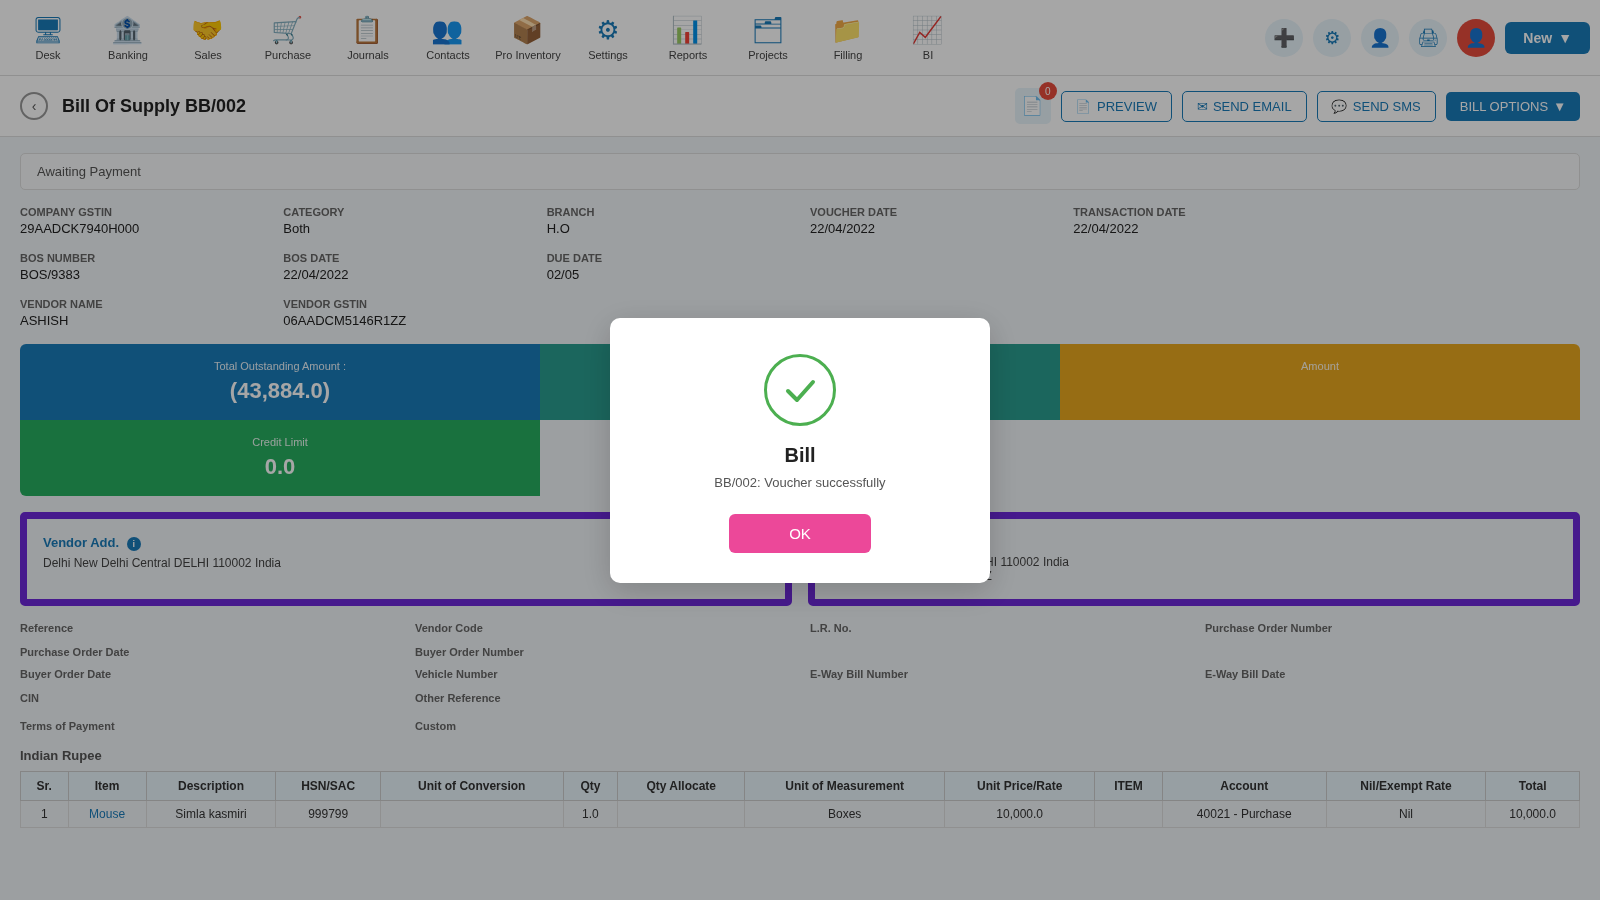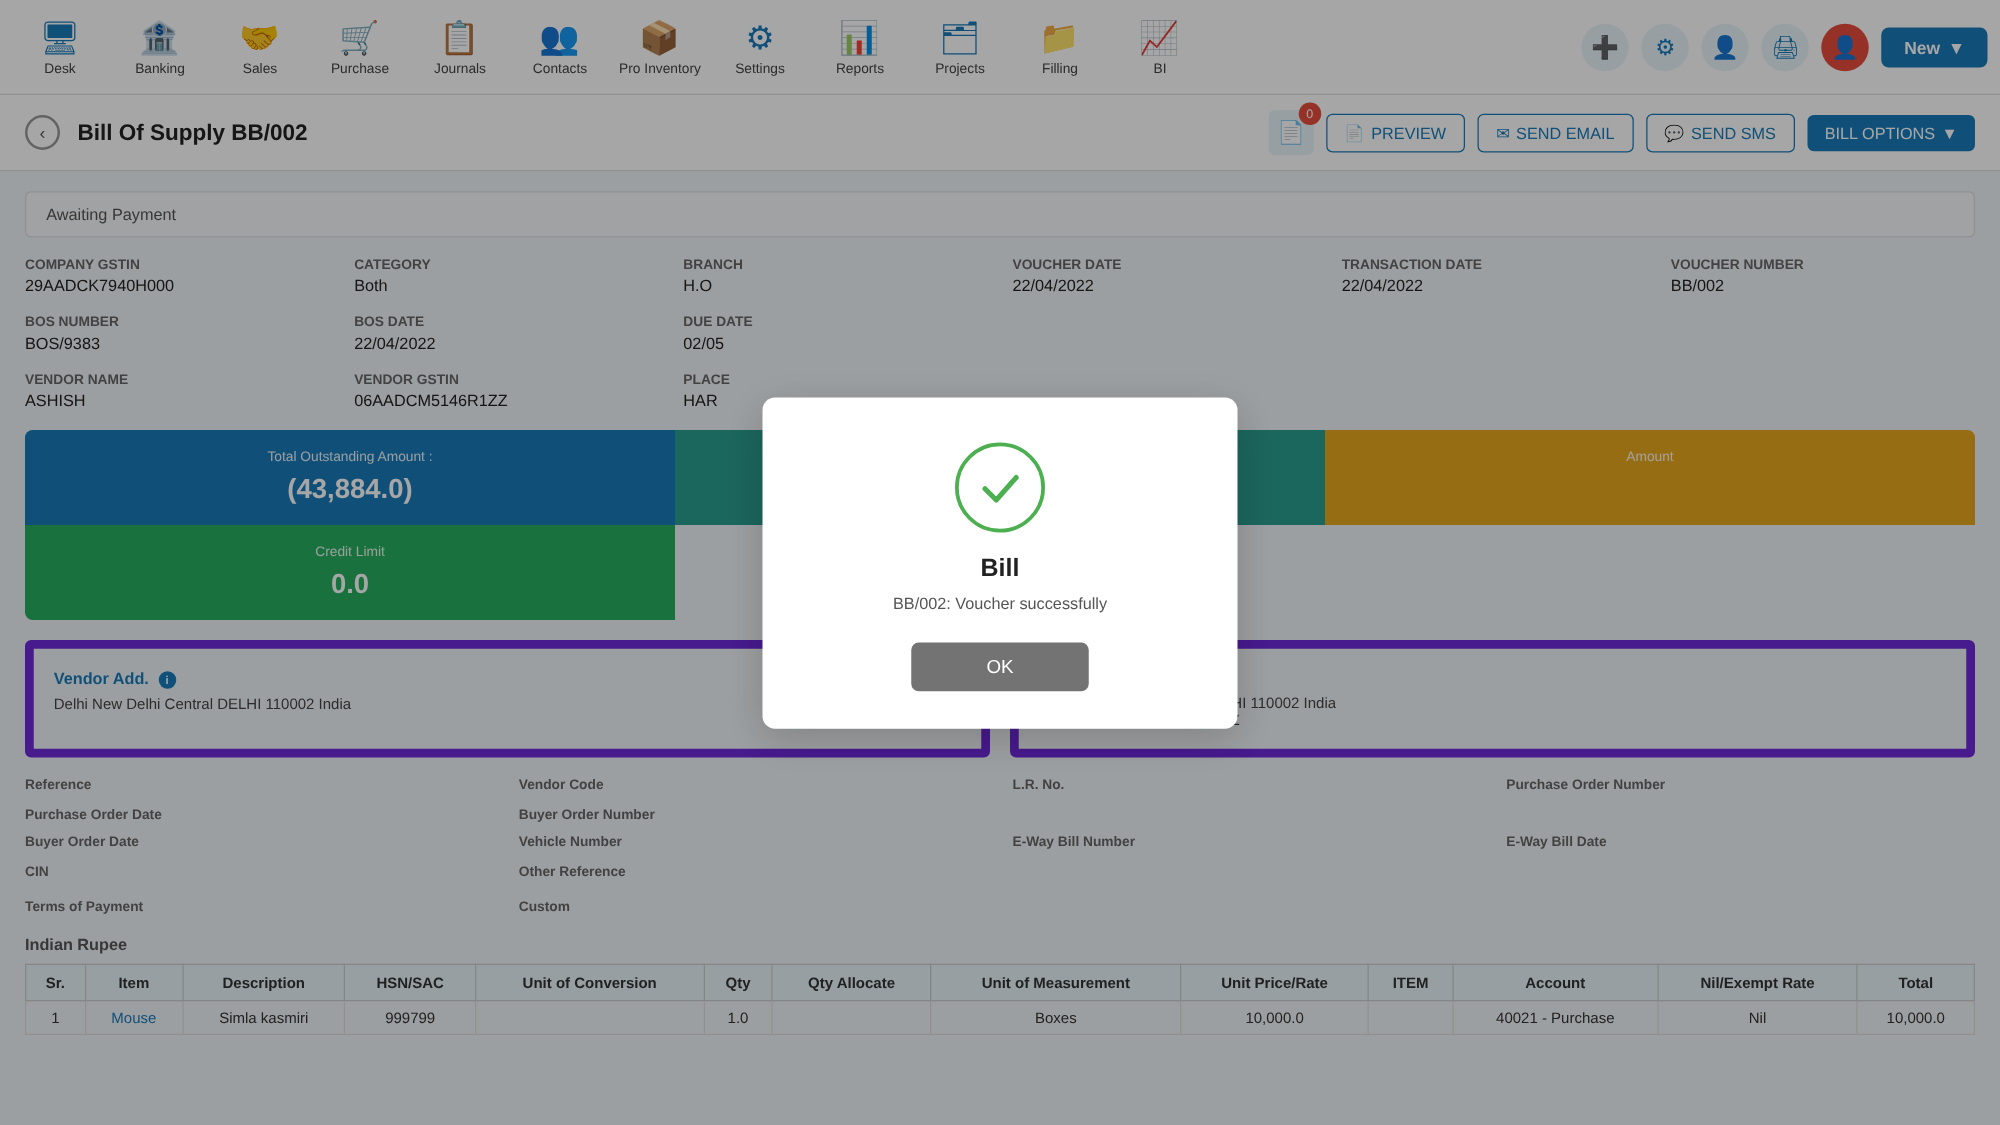--- a/index.html
+++ b/index.html
@@ -336,21 +336,21 @@
       font-weight: bold;
       margin-bottom: 8px;
       color: #222;
     }
     .modal-subtitle {
       font-size: 13px;
       color: #555;
       margin-bottom: 24px;
     }
     .modal-ok-btn {
-      background: #737373;
+      background: #ec4899;
       color: #fff;
       border: none;
       border-radius: 6px;
       padding: 11px 60px;
       font-size: 15px;
       cursor: pointer;
       font-weight: 500;
     }
   </style>
 </head>
@@ -468,24 +468,20 @@
       <div class="field-value">H.O</div>
     </div>
     <div class="form-field">
       <label>Voucher Date</label>
       <div class="field-value">22/04/2022</div>
     </div>
     <div class="form-field">
       <label>Transaction Date</label>
       <div class="field-value">22/04/2022</div>
     </div>
-    <div class="form-field">
-      <label>Voucher Number</label>
-      <div class="field-value">BB/002</div>
-    </div>
   </div>
 
   <div class="form-grid" style="grid-template-columns: repeat(6,1fr); margin-bottom:16px;">
     <div class="form-field">
       <label>BOS Number</label>
       <div class="field-value">BOS/9383</div>
     </div>
     <div class="form-field">
       <label>BOS Date</label>
       <div class="field-value">22/04/2022</div>
@@ -497,24 +493,20 @@
   </div>
 
   <div class="form-grid" style="margin-bottom:16px;">
     <div class="form-field">
       <label>Vendor Name</label>
       <div class="field-value">ASHISH</div>
     </div>
     <div class="form-field">
       <label>Vendor GSTIN</label>
       <div class="field-value">06AADCM5146R1ZZ</div>
-    </div>
-    <div class="form-field">
-      <label>Place</label>
-      <div class="field-value">HAR</div>
     </div>
   </div>
 
   <div class="summary-cards">
     <div class="summary-card card-blue">
       <div class="card-label">Total Outstanding Amount :</div>
       <div class="card-value">(43,884.0)</div>
     </div>
     <div class="summary-card card-teal">
       <div class="card-label">Total Purchase Amount :</div>

